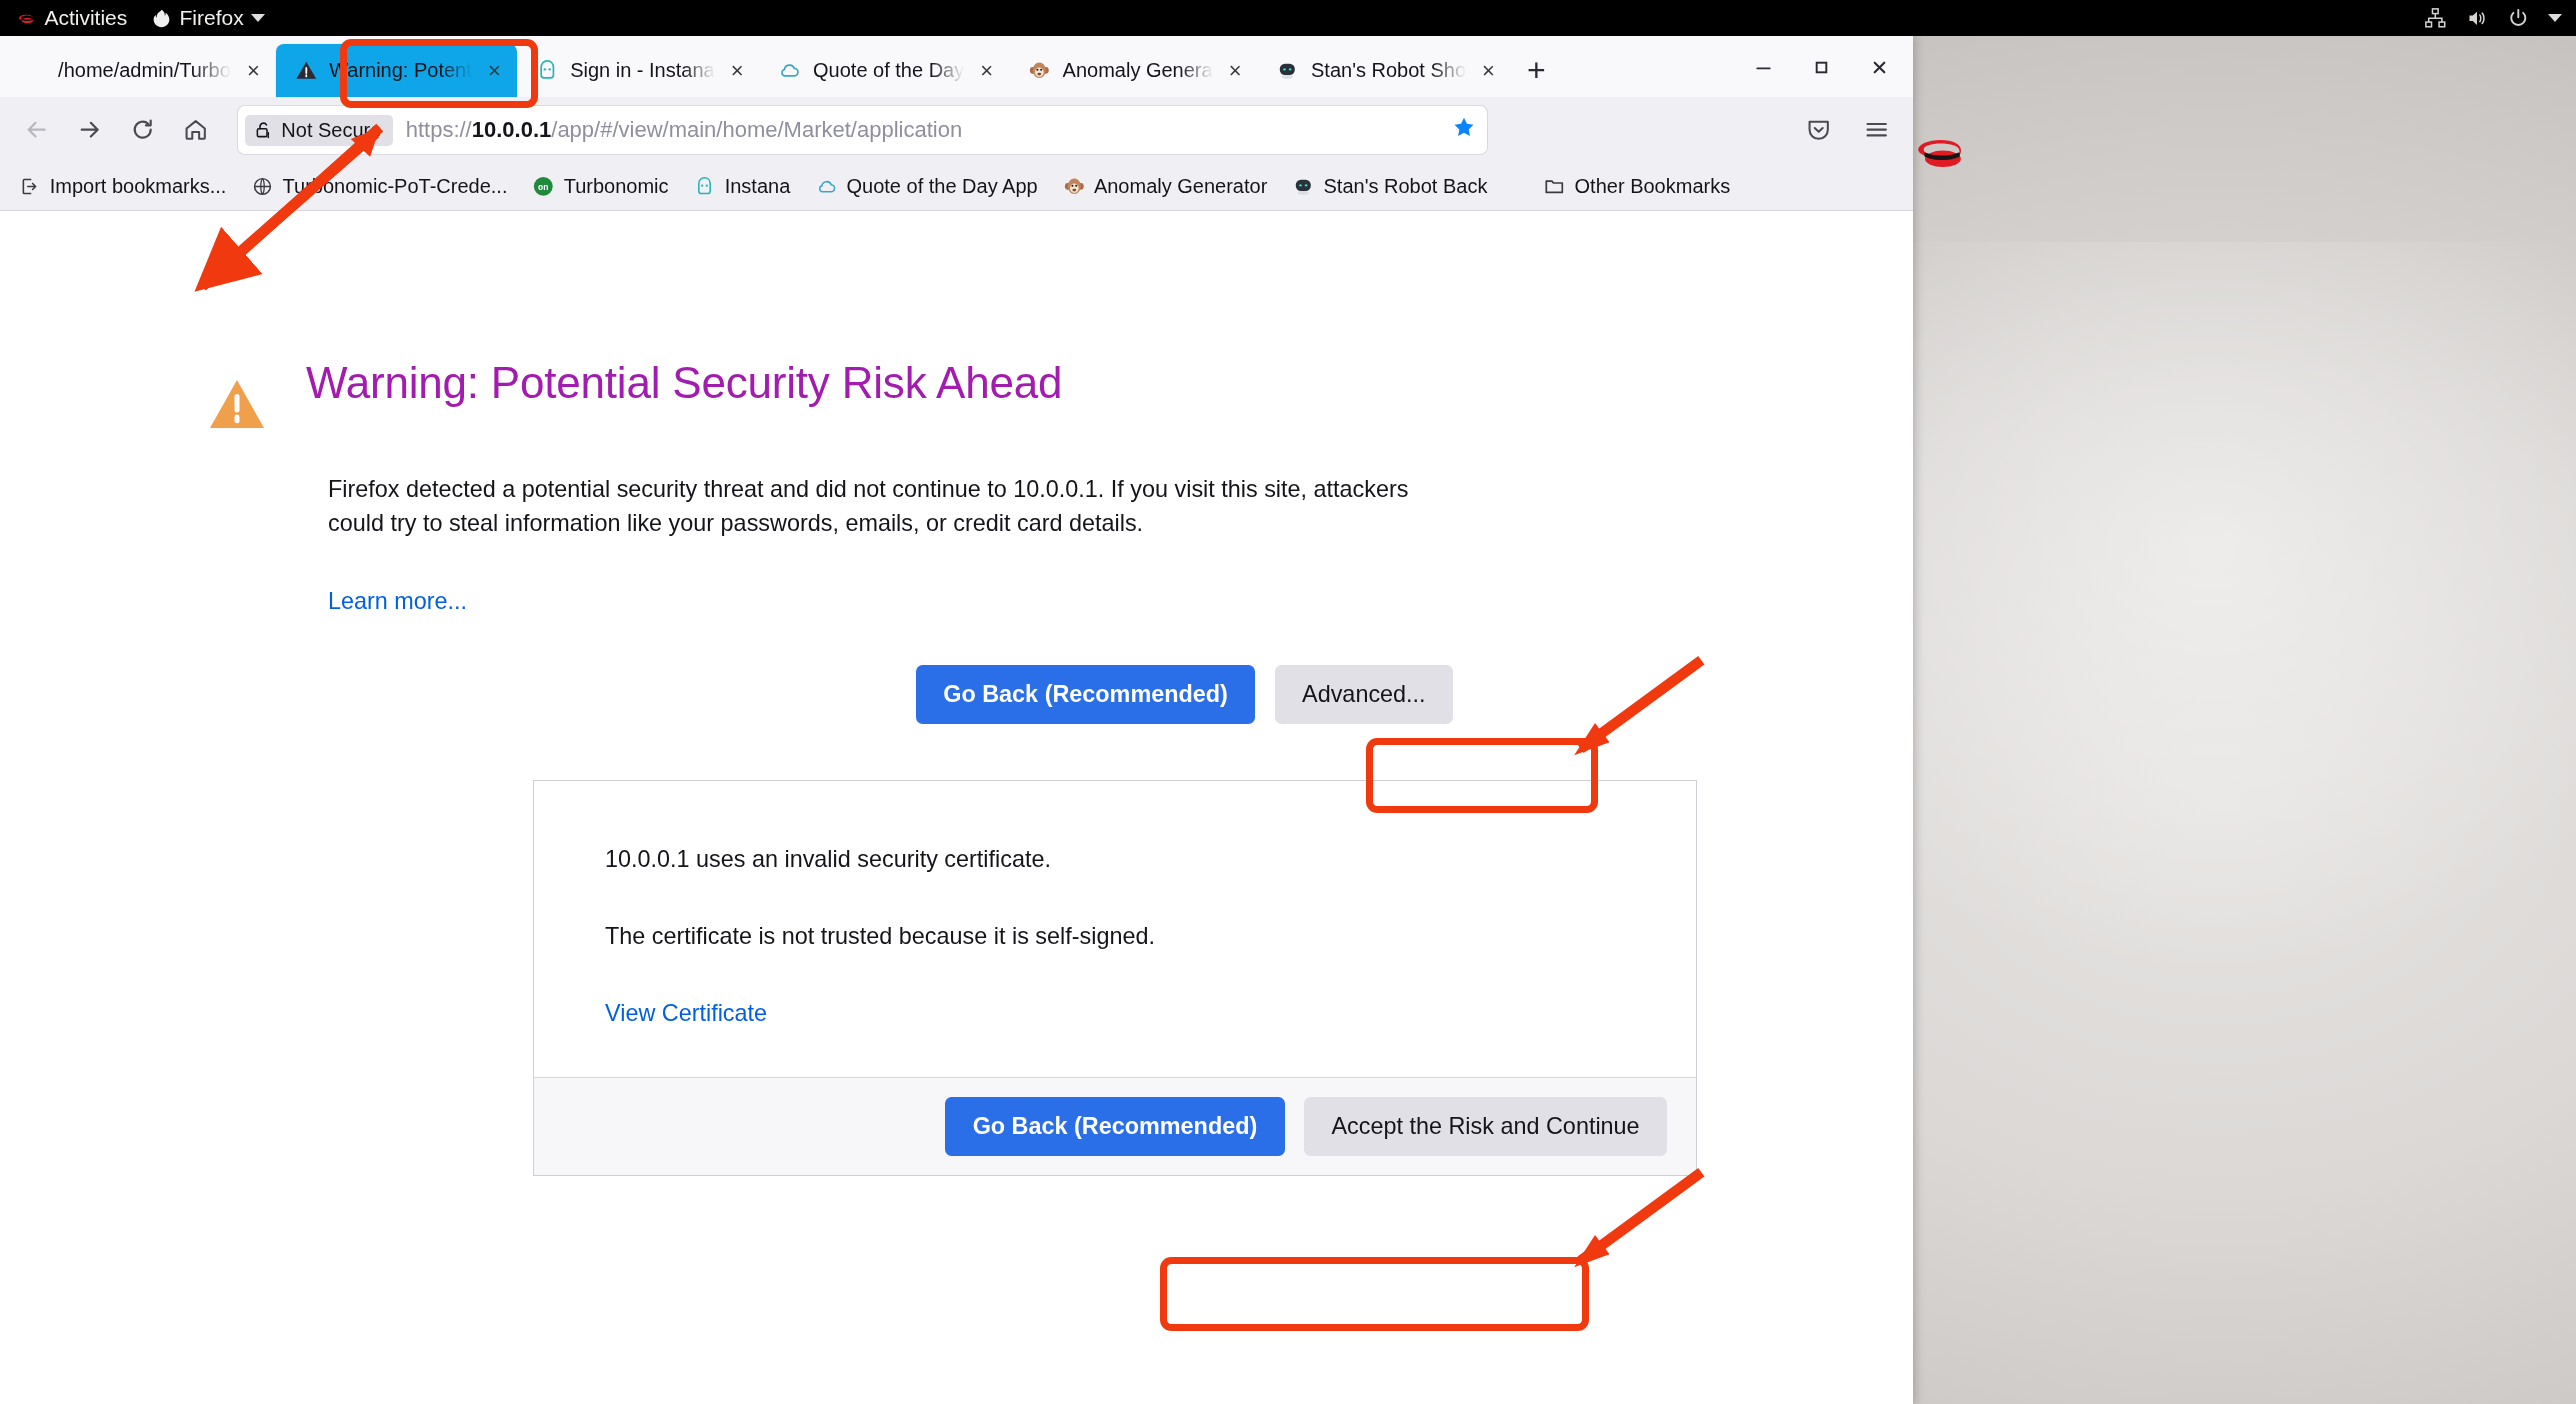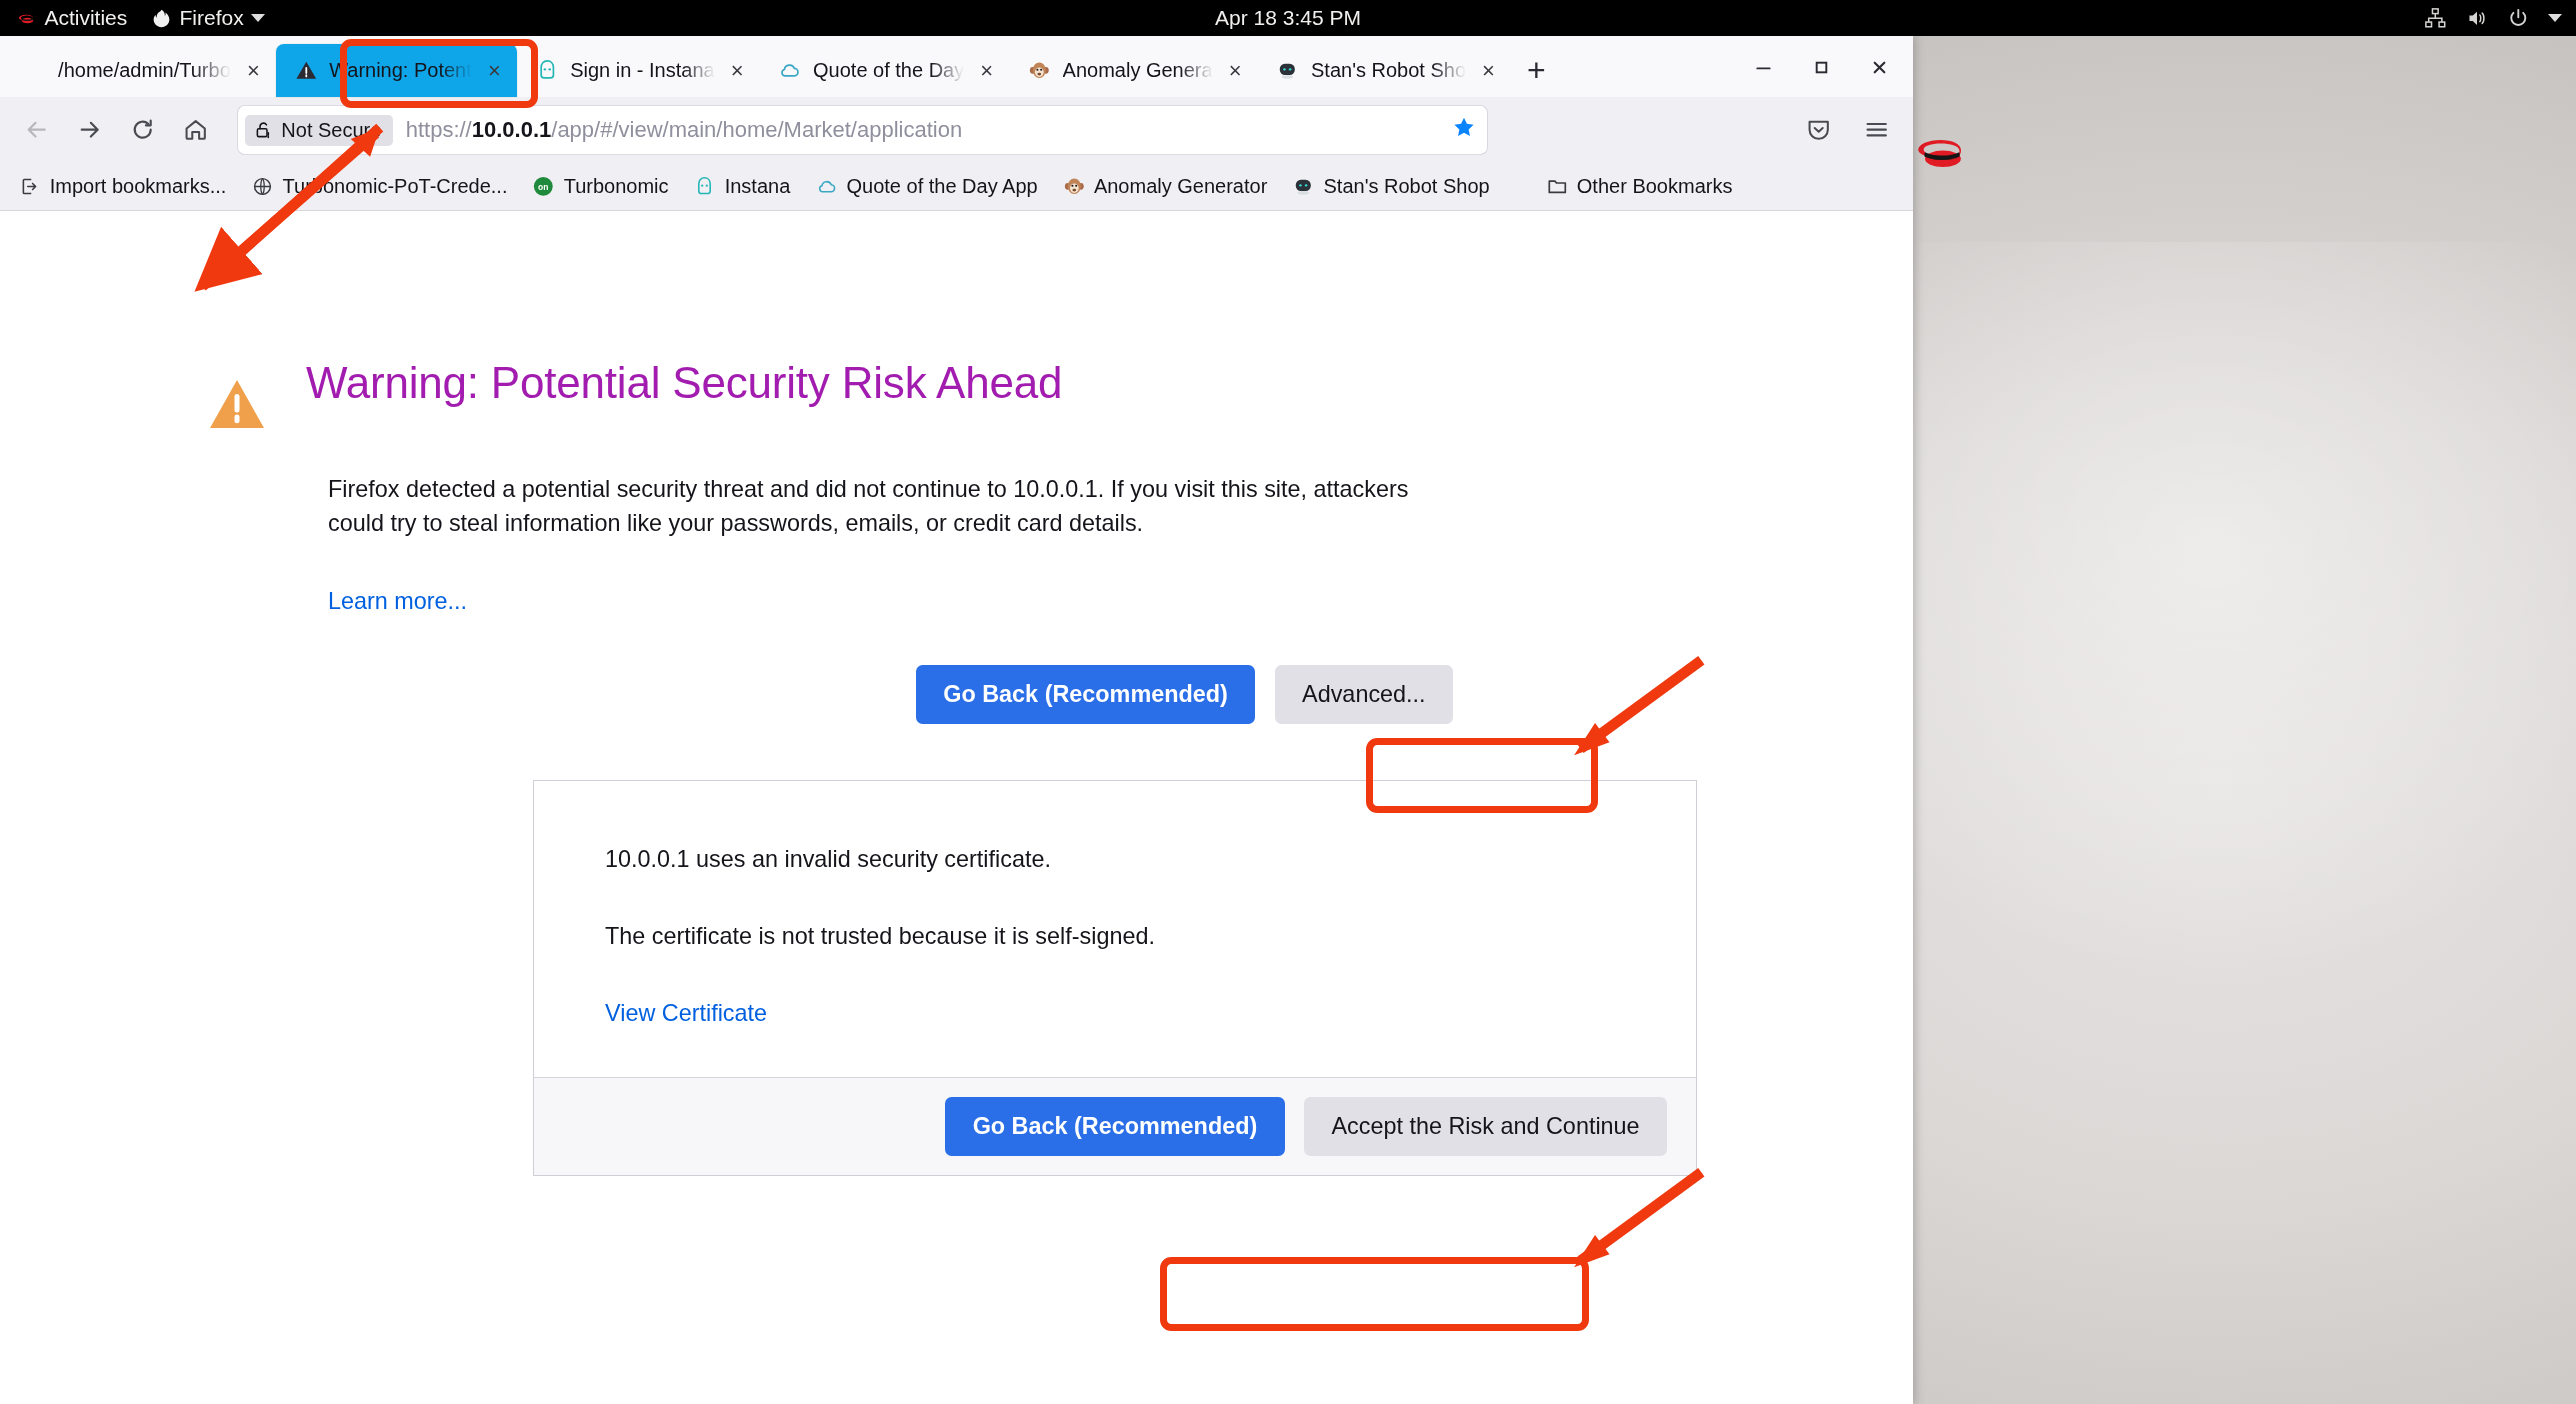--- a/index.html
+++ b/index.html
@@ -181,21 +181,20 @@
       <span class="lbl">Activities</span>
     </div>
     <div class="tb-item">
       <svg width="21" height="21" viewBox="0 0 24 24">
         <path d="M12 2c-1 2.2-3.2 2.6-4.4 4.4C6 8.6 6.6 11 6.6 11S5 9.8 5.2 7.6C3.6 9.2 3 11.4 3 13.2 3 18 7 22 12 22s9-4 9-8.8c0-3.6-2-6.6-4.6-8.2.6 1.6.2 3-.6 3.8.4-2.6-1.4-5.6-3.8-6.8z" fill="#f0f0f0"></path>
       </svg>
       <span class="lbl">Firefox</span>
       <span class="tri-down"></span>
     </div>
   </div>
-  <div class="tb-center">Apr 18  3:45 PM</div>
   <div class="tb-right">
     <svg width="22.6" height="22.6" viewBox="0 0 24 24">
       <rect x="9" y="2" width="6" height="5" fill="none" stroke="#d6d4d2" stroke-width="1.6"></rect>
       <rect x="2" y="16" width="6" height="5" fill="none" stroke="#d6d4d2" stroke-width="1.6"></rect>
       <rect x="16" y="16" width="6" height="5" fill="none" stroke="#d6d4d2" stroke-width="1.6"></rect>
       <path d="M12 7v5M5 16v-4h14v4" fill="none" stroke="#d6d4d2" stroke-width="1.6"></path>
     </svg>
     <svg width="24" height="22.6" viewBox="0 0 24 24">
       <path d="M4 9h3.5L12 5v14l-4.5-4H4z" fill="#d6d4d2"></path>
       <path d="M15 8.5c1.3 1 1.3 6 0 7M17.5 6.5c2.4 1.8 2.4 9.2 0 11" fill="none" stroke="#d6d4d2" stroke-width="1.6" stroke-linecap="round"></path>
@@ -420,21 +419,21 @@
     </div>
     <div class="bm">
       <span class="bmi">
         <svg width="22.6" height="22.6" viewBox="0 0 24 24">
           <rect x="4" y="5" width="16" height="12" rx="5.5" fill="#2b3138"></rect>
           <ellipse cx="12" cy="19" rx="6" ry="2" fill="#cfd6dc" opacity=".7"></ellipse>
           <circle cx="9" cy="11" r="1.3" fill="#38e0d8"></circle>
             <circle cx="15" cy="11" r="1.3" fill="#38e0d8"></circle>
         </svg>
       </span>
-      <span>Stan's Robot Shop</span>
+      <span>Stan's Robot Back</span>
     </div>
     <div class="bm" style="margin-left:31px">
       <span class="bmi">
         <svg width="22.6" height="22.6" viewBox="0 0 24 24">
             <path d="M3.5 6.5h6l1.6 2h9.4v10h-17z" fill="none" stroke="#3a3a42" stroke-width="1.8" stroke-linejoin="round"></path>
           </svg>
       </span>
       <span>Other Bookmarks</span>
     </div>
   </div>

